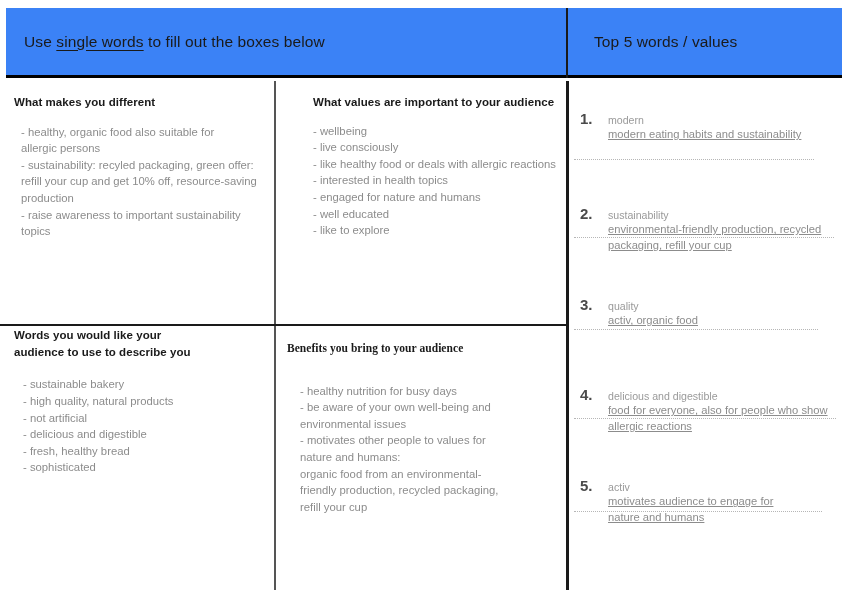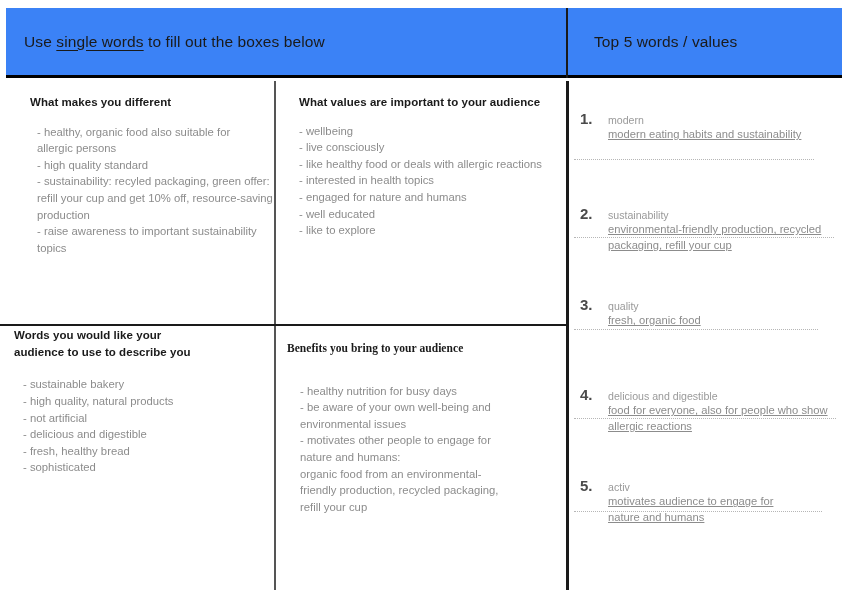--- a/index.html
+++ b/index.html
@@ -81,22 +81,22 @@
     left: 0; top: 324px;
     width: 567px; height: 2px;
     background: #1a1a1a;
   }
 
   
   .cell {
     position: absolute;
     padding: 0;
   }
-  .cell-q1 { left: 16px;     top: 81px;  width: 274px; height: 243px; }
-  .cell-q2 { left: 269px; top: 81px;  width: 289px; height: 243px; padding-left: 20px; }
+  .cell-q1 { left: 0;     top: 81px;  width: 274px; height: 243px; }
+  .cell-q2 { left: 283px; top: 81px;  width: 289px; height: 243px; padding-left: 20px; }
   .cell-q3 { left: 0;     top: 327px; width: 274px; height: 263px; }
   .cell-q4 { left: 277px; top: 327px; width: 289px; height: 263px; }
 
   .cell-title {
     font-size: 11.5px;
     font-weight: bold;
     color: #1a1a1a;
     line-height: 1.45;
     letter-spacing: .05px;
   }
@@ -182,21 +182,20 @@
 
   <div class="vrule-main"></div>
   <div class="vrule-mid"></div>
   <div class="hrule-mid"></div>
 
   <div class="cell cell-q1">
     <div class="cell-title">What makes you different</div>
     <ul class="cell-list">
       <li>- healthy, organic food also suitable for
    allergic persons</li>
-      <li>- high quality standard</li>
       <li>- sustainability: recyled packaging, green offer:
    refill your cup and get 10% off, resource-saving
    production</li>
       <li>- raise awareness to important sustainability
    topics</li>
     </ul>
   </div>
 
   <div class="cell cell-q2">
     <div class="cell-title">What values are important to your audience</div>
@@ -223,21 +222,21 @@
       <li>- sophisticated</li>
     </ul>
   </div>
 
   <div class="cell cell-q4">
     <div class="cell-title">Benefits you bring to your audience</div>
     <ul class="cell-list">
       <li>- healthy nutrition for busy days</li>
       <li>- be aware of your own well-being and
 environmental issues</li>
-      <li>- motivates other people to engage for
+      <li>- motivates other people to values for
    nature and humans:
    organic food from an environmental-
    friendly production, recycled packaging,
    refill your cup</li>
     </ul>
   </div>
 
   <div class="top5">
 
     <div class="top5-item" style="top:18px">
@@ -256,21 +255,21 @@
         <div class="t5-desc">environmental-friendly production, recycled
 packaging, refill your cup</div>
       </div>
       <div class="t5-rule" style="left:2px; top:32px; width:260px;"></div>
     </div>
 
     <div class="top5-item" style="top:204px">
       <span class="t5-num">3.</span>
       <div class="t5-body">
         <div class="t5-word">quality</div>
-        <div class="t5-desc">fresh, organic food</div>
+        <div class="t5-desc">activ, organic food</div>
       </div>
       <div class="t5-rule" style="left:2px; top:33px; width:244px;"></div>
     </div>
 
     <div class="top5-item" style="top:294px">
       <span class="t5-num">4.</span>
       <div class="t5-body">
         <div class="t5-word">delicious and digestible</div>
         <div class="t5-desc">food for everyone, also for people who show
 allergic reactions</div>

